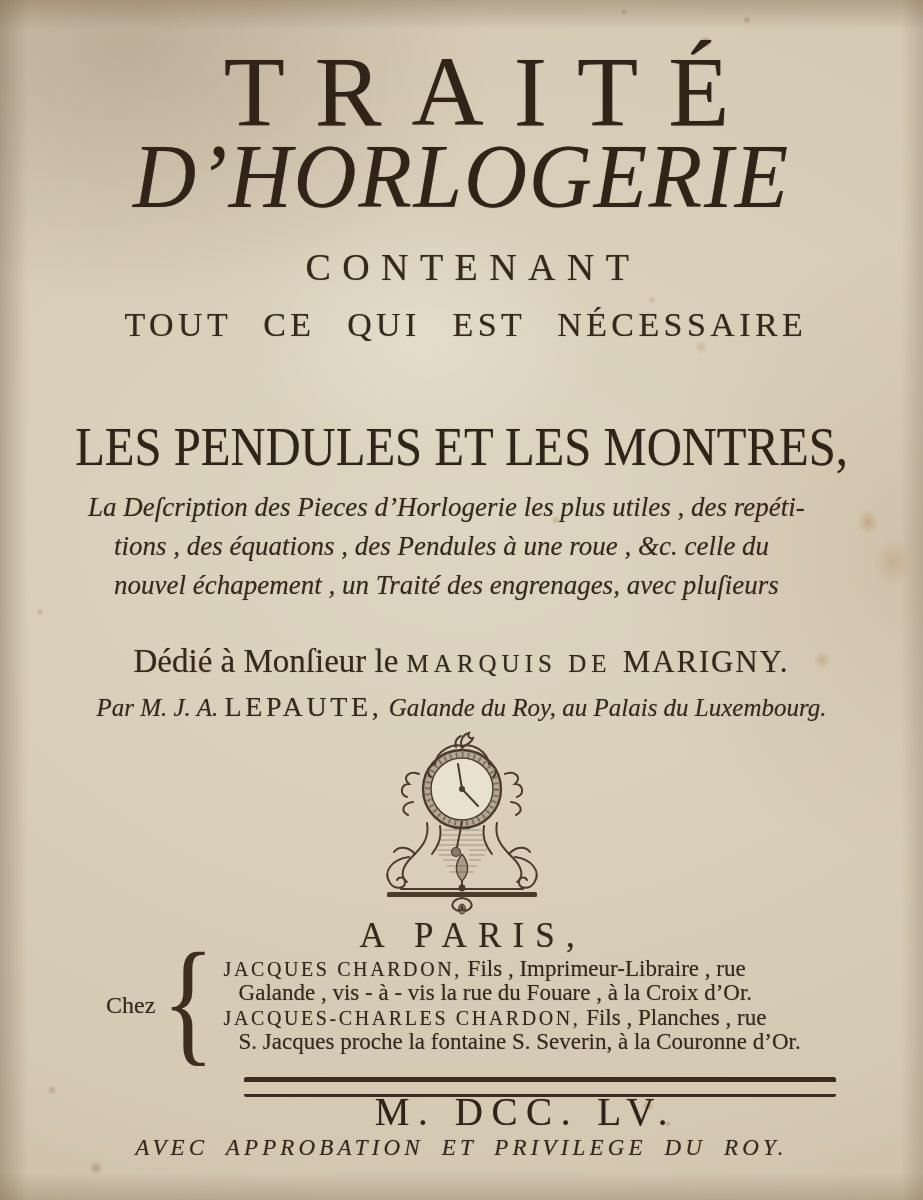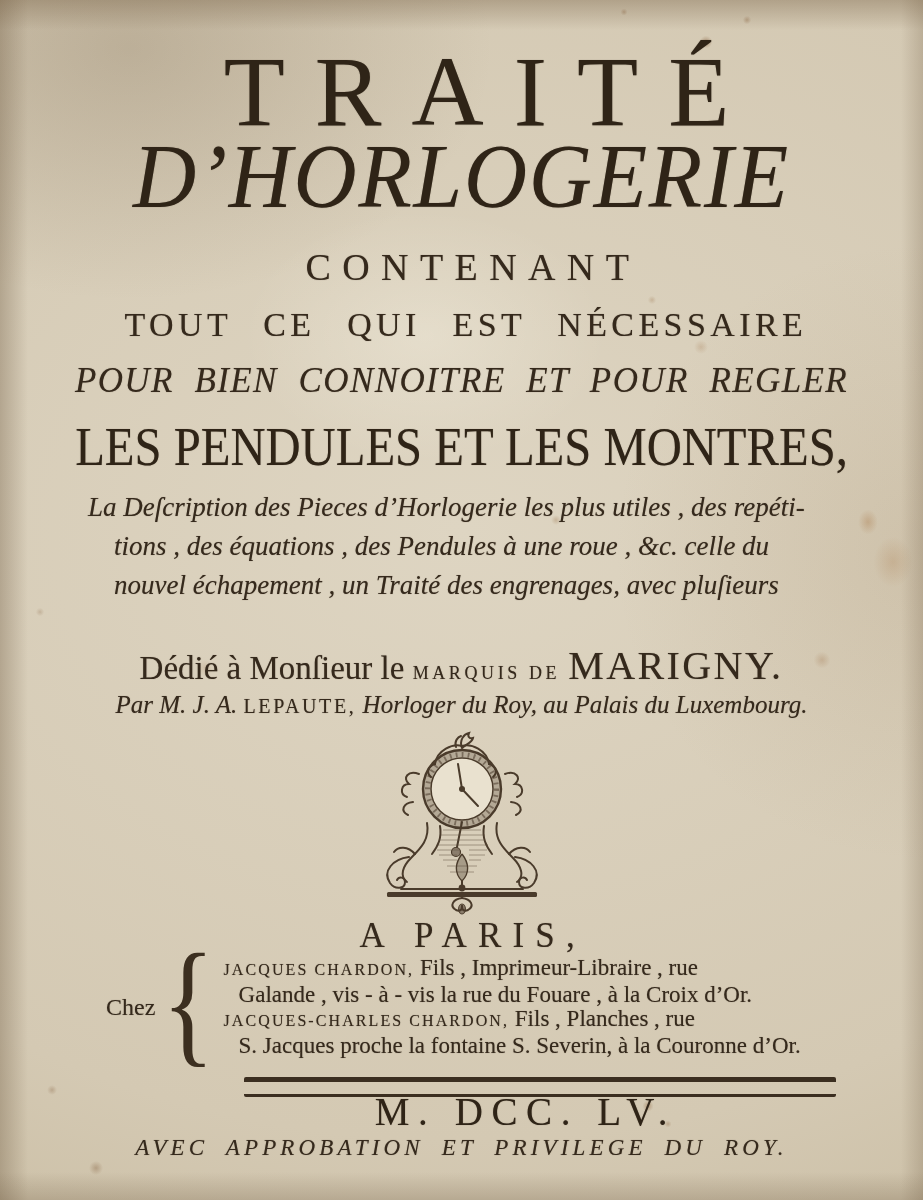--- a/index.html
+++ b/index.html
@@ -44,65 +44,64 @@
   #t1{top:42px;font-size:100px;line-height:1;letter-spacing:.30em;padding-left:.30em;color:#2f2417;}
   #t2{top:130px;font-size:92px;line-height:1;font-style:italic;letter-spacing:.02em;transform:scaleX(.95);color:#2f2417;}
   #contenant{top:248px;font-size:38px;line-height:1;letter-spacing:.30em;padding-left:.30em;}
   #necessaire{top:308px;font-size:34px;line-height:1;letter-spacing:.13em;word-spacing:.55em;padding-left:.13em;}
   #regler{top:363px;font-size:35px;line-height:1;font-style:italic;letter-spacing:.04em;word-spacing:.30em;}
   #montres{top:420px;font-size:54px;line-height:1;transform:scaleX(.90);color:#2f2417;}
   #note{position:absolute;top:488px;left:88px;width:770px;font-style:italic;font-size:27px;line-height:39px;text-align:left;}
   #note .cont{padding-left:26px;}
   #note div{white-space:nowrap;}
   #dedication{top:642px;font-size:33px;line-height:1.2;}
-  #dedication .sc{font-size:18px;letter-spacing:.20em;}
-  #dedication .big{font-size:40px;letter-spacing:.06em;}
+  #dedication .sc{font-size:25px;letter-spacing:.20em;}
+  #dedication .big{font-size:31px;letter-spacing:.06em;}
   #author{top:690px;font-size:25px;line-height:1.2;font-style:italic;}
-  #author .sc{font-style:normal;font-size:20px;letter-spacing:.13em;}
+  #author .sc{font-style:normal;font-size:28px;letter-spacing:.13em;}
   #vignette{top:726px;}
   #paris{top:918px;font-size:35px;line-height:1;letter-spacing:.32em;padding-left:.32em;}
   #imprint{position:absolute;top:956px;left:106px;display:flex;align-items:center;}
   #imprint .chez{font-size:24px;}
   #imprint .brace{font-size:138px;line-height:.78;transform:scaleX(.8);margin:-8px 2px 0 0;color:#3c2f20;}
   #imprint .publines{text-align:left;font-size:23px;line-height:24.6px;}
   #imprint .publines div{white-space:nowrap;}
   #imprint .publines .ind{padding-left:15px;}
-  #imprint .sc{font-size:16px;letter-spacing:.13em;text-align:right;}
+  #imprint .sc{font-size:20px;letter-spacing:.13em;text-align:right;}
   #rule{position:absolute;top:1077px;left:244px;width:592px;height:12px;
         border-top:5px solid #3b2e20;border-bottom:3px solid #3b2e20;border-radius:2px;}
   #date{top:1092px;font-size:39px;line-height:1;letter-spacing:.22em;text-indent:128px;color:#2f2417;}
   #privilege{top:1136px;font-size:23px;line-height:1;font-style:italic;letter-spacing:.18em;word-spacing:.35em;}
   svg .ln{stroke:#4a3b2b;fill:none;stroke-width:2;stroke-linecap:round;}
   svg .fl{fill:#4a3b2b;stroke:none;}
 </style>
 </head>
 <body>
 
 <div class="page">
 
   <div id="t1" class="abs ink">TRAITÉ</div>
   <div id="t2" class="abs ink">D’HORLOGERIE</div>
 
   <div id="contenant" class="abs ink">CONTENANT</div>
   <div id="necessaire" class="abs ink">TOUT CE QUI EST NÉCESSAIRE</div>
-  <div id="regler" class="abs ink">POUR BIEN CONNOITRE ET POUR REGLER</div>
   <div id="montres" class="abs ink">LES PENDULES ET LES MONTRES,</div>
 
   <div id="note" class="ink">
     <div>La Deſcription des Pieces d’Horlogerie les plus utiles , des repéti-</div>
     <div class="cont">tions , des équations , des Pendules à une roue , &amp;c. celle du</div>
     <div class="cont">nouvel échapement , un Traité des engrenages, avec pluſieurs</div>
   </div>
 
   <div id="dedication" class="abs ink">
     <span>Dédié à Monſieur le </span><span class="sc">MARQUIS DE </span><span class="big">MARIGNY.</span>
   </div>
 
   <div id="author" class="abs ink">
-    <span>Par M. J. A. </span><span class="sc">LEPAUTE,</span><span> Horloger du Roy, au Palais du Luxembourg.</span>
+    <span>Par M. J. A. </span><span class="sc">LEPAUTE,</span><span> Galande du Roy, au Palais du Luxembourg.</span>
   </div>
 
   <div id="vignette" class="abs">
     <svg width="210" height="190" viewBox="0 0 210 190">
 
       <path class="ln" d="M105 22 c-3 -8 2 -14 7 -15 c-2 4 1 6 4 5 c-1 5 -7 6 -11 10" stroke-width="1.6"></path>
       <path class="ln" d="M99 21 c-2 -6 2 -10 5 -11" stroke-width="1.4"></path>
       <path class="ln" d="M78 38 c2 -14 18 -21 27 -18 c9 -3 25 4 27 18" stroke-width="2.2"></path>
       <path class="ln" d="M78 38 c-7 2 -9 9 -4 13" stroke-width="1.6"></path>
       <path class="ln" d="M132 38 c7 2 9 9 4 13" stroke-width="1.6"></path>

